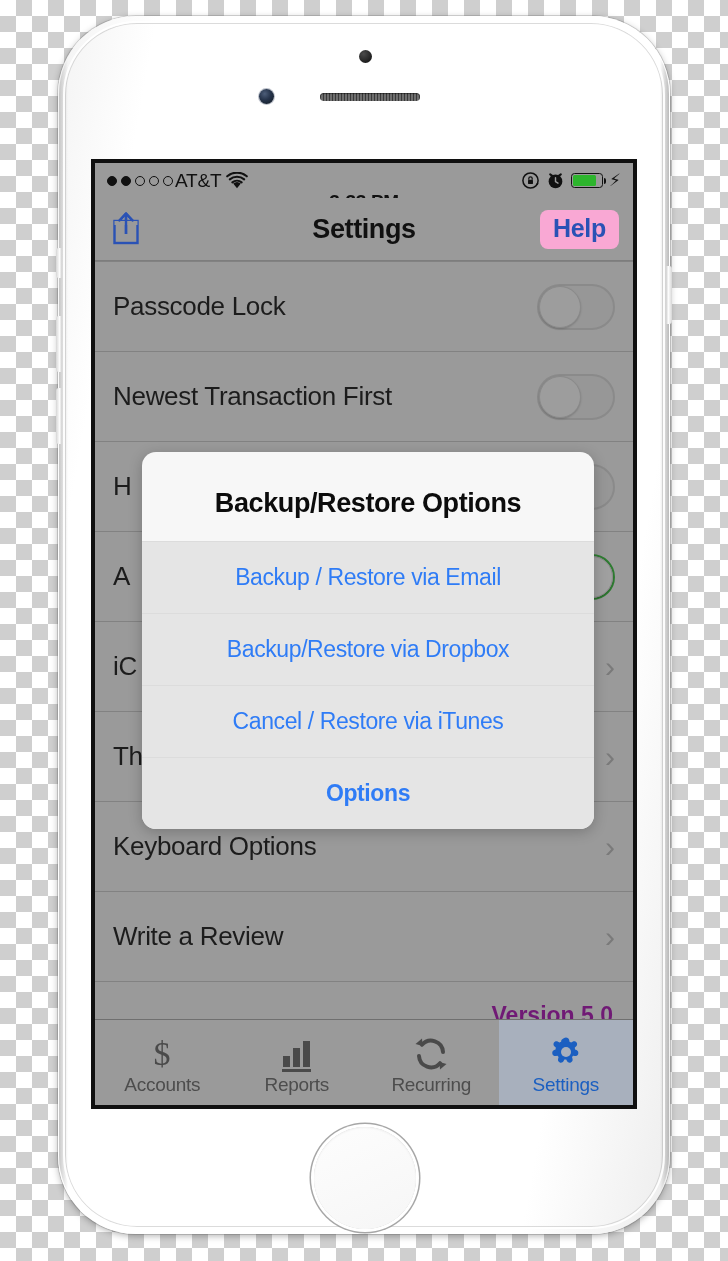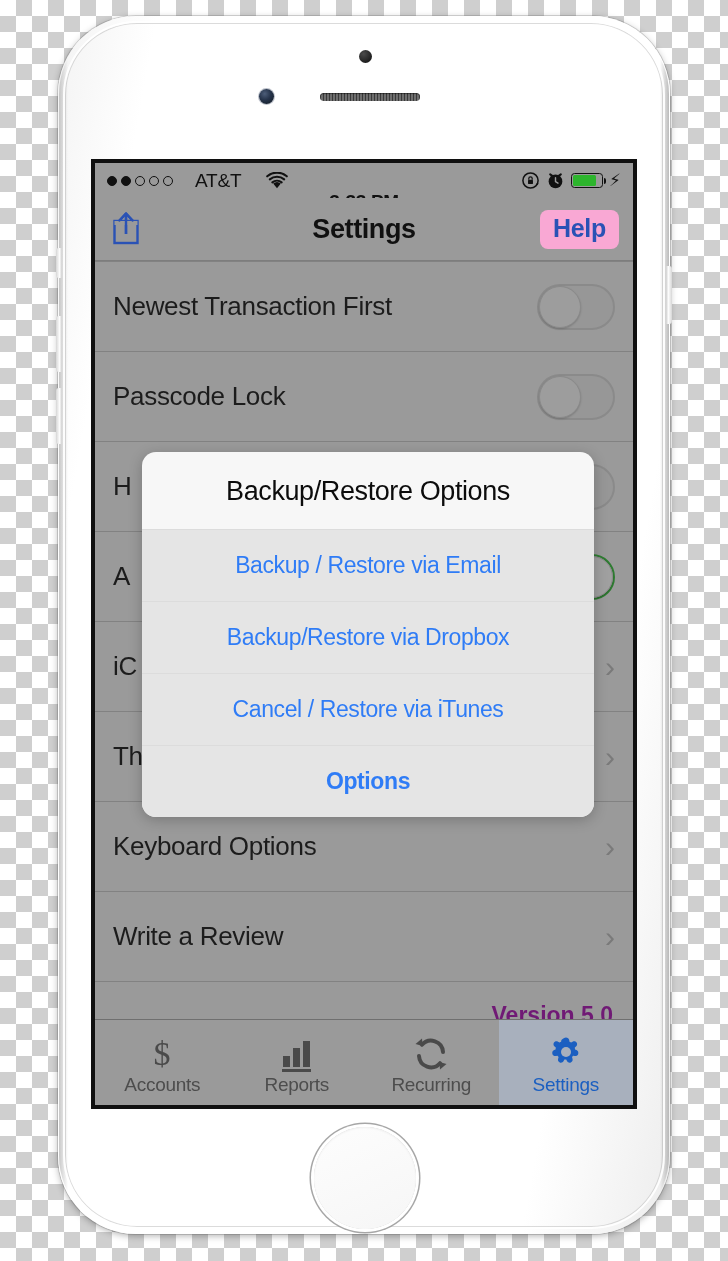--- a/index.html
+++ b/index.html
@@ -65,21 +65,21 @@
   
   .screen{
     position:absolute;left:37px;top:147px;width:538px;height:942px;
     background:#8e8e8e;overflow:hidden;
     box-shadow:0 0 0 4px #101010;
   }
 
   
   .statusbar{height:35px;display:flex;align-items:center;
     padding:0 12px;color:#111;font-size:20px;position:relative;background:#9a9a9a;}
-  .sb-left{display:flex;align-items:center;gap:22px;}
+  .sb-left{display:flex;align-items:center;gap:2px;}
   .dots{display:flex;align-items:center;gap:4px;}
   .dot{width:10px;height:10px;border-radius:50%;border:1.6px solid #111;box-sizing:border-box;}
   .dot.on{background:#111;}
   .carrier{font-size:19px;letter-spacing:-.2px;font-weight:400;}
   .wifi{margin-left:3px;display:block;}
   .sb-time{position:absolute;left:0;right:0;text-align:center;font-size:19px;font-weight:700;letter-spacing:-.3px;margin-top:42px;}
   .sb-right{margin-left:auto;display:flex;align-items:center;gap:6px;position:relative;z-index:2;}
   .batt{width:32px;height:15px;border:1.6px solid #111;border-radius:3.5px;position:relative;box-sizing:border-box;padding:1.4px;}
   .batt::after{content:"";position:absolute;right:-4.2px;top:4px;width:2.6px;height:6px;background:#111;border-radius:0 2px 2px 0;}
   .batt-fill{height:100%;width:84%;background:#2db52d;border-radius:1.5px;}
@@ -118,21 +118,21 @@
   .tab.active{background:#a8b0bd;}
   .tab.active .ticon{color:#1b5fc1;}
   .tab.active .tlabel{color:#1b5fc1;}
 
   
   .alert{
     position:absolute;left:47px;top:289px;width:452px;border-radius:14px;
     background:#f7f7f7;overflow:hidden;
     box-shadow:0 3px 14px rgba(0,0,0,.22);
   }
-  .alert-title{padding:24px 16px 22px;text-align:center;font-size:27px;font-weight:400;color:#0c0c0c;letter-spacing:-.4px;}
+  .alert-title{padding:36px 16px 22px;text-align:center;font-size:27px;font-weight:700;color:#0c0c0c;letter-spacing:-.4px;}
   .alert-btn{padding:22px 22px;text-align:center;font-size:23px;color:#2f7cf6;
     border-top:1px solid #dcdcdc;letter-spacing:-.4px;background:#e5e5e5;}
   .alert-btn.cancel{font-weight:700;}
 </style>
 </head>
 <body>
 
 <div class="phone">
   <div class="bezel-edge"></div>
   <div class="phone-inner-ring"></div>
@@ -198,28 +198,28 @@
           <path d="M10.5 10.5 17 3.5l6.5 7" stroke="#2a52b5" stroke-width="2.4" fill="none" stroke-linecap="round" stroke-linejoin="round"></path>
         </svg>
       </div>
       <div class="nav-title">Settings</div>
       <div class="help-btn">Help</div>
     </div>
 
     <div class="tablelist">
 
       <div class="row">
-        <span class="row-label">Newest Transaction First</span>
+        <span class="row-label">Passcode Lock</span>
         <div class="toggle">
             <div class="knob"></div>
           </div>
       </div>
 
       <div class="row">
-        <span class="row-label">Passcode Lock</span>
+        <span class="row-label">Newest Transaction First</span>
         <div class="toggle">
             <div class="knob"></div>
           </div>
       </div>
 
       <div class="row">
         <span class="row-label">H</span>
         <div class="toggle">
             <div class="knob"></div>
           </div>

